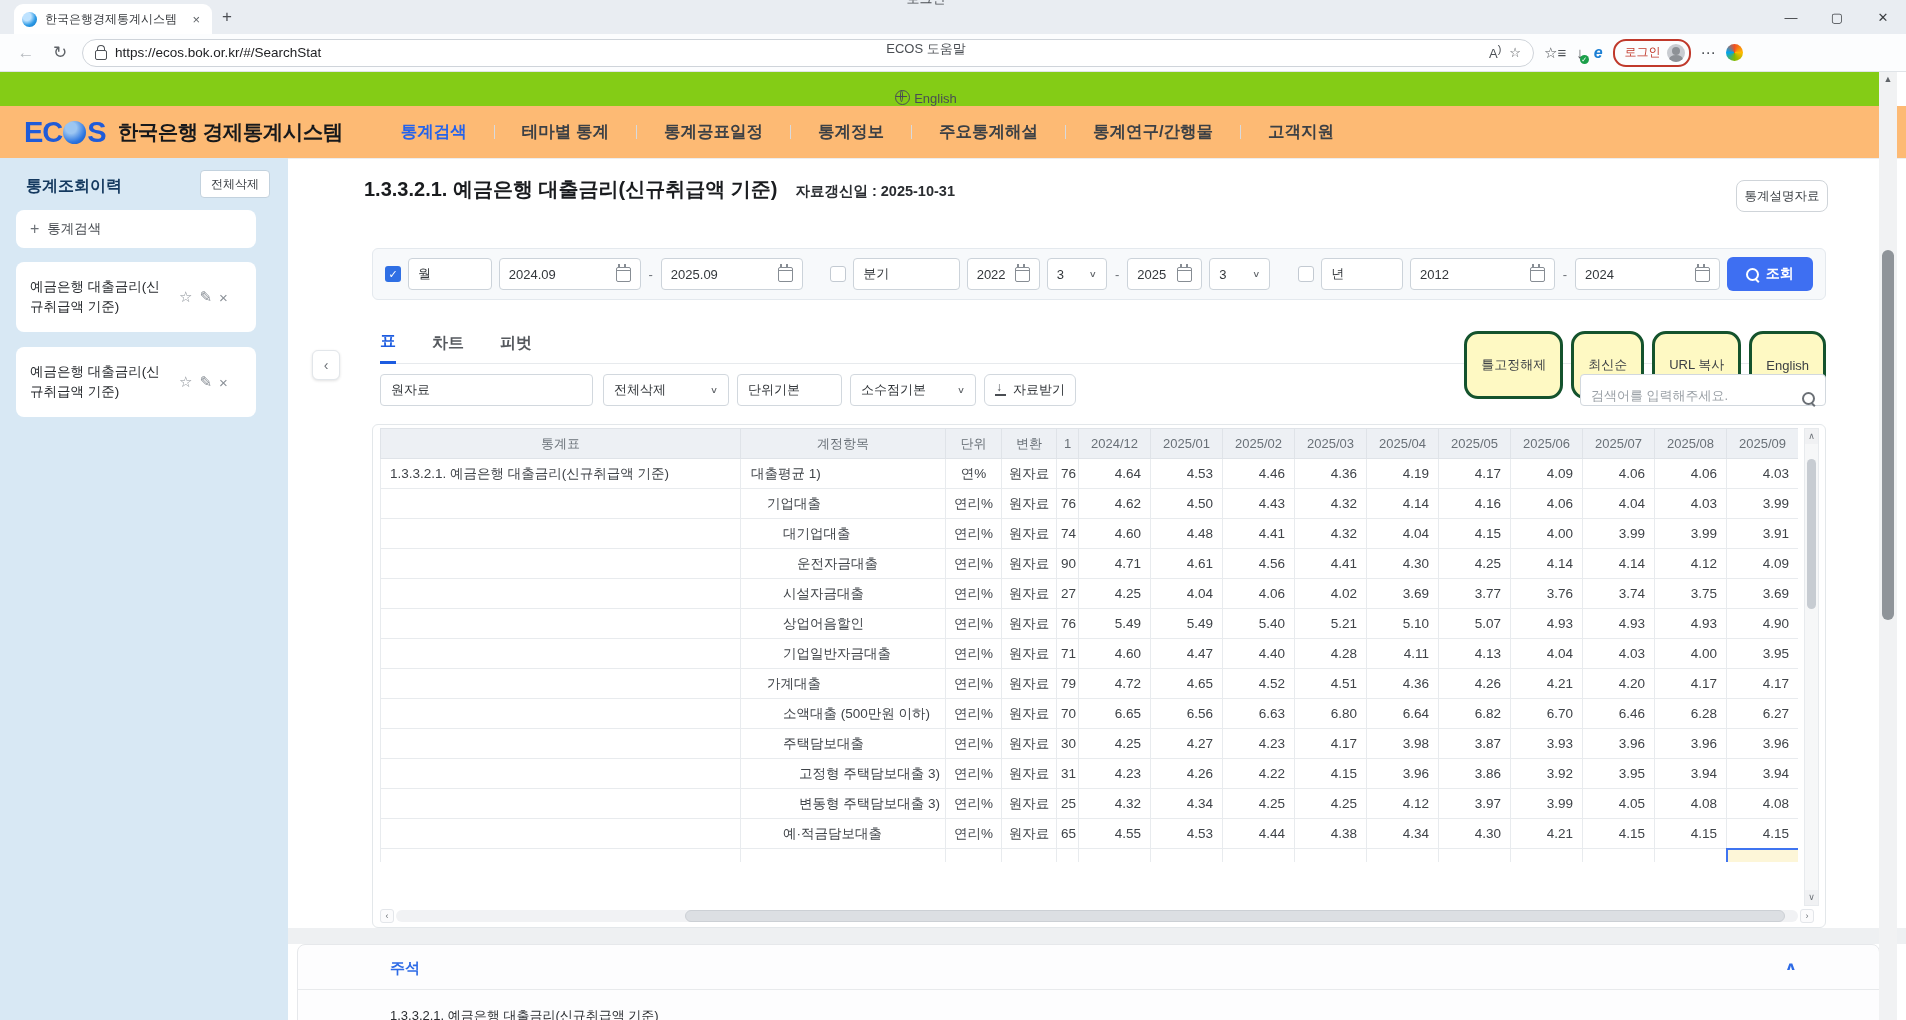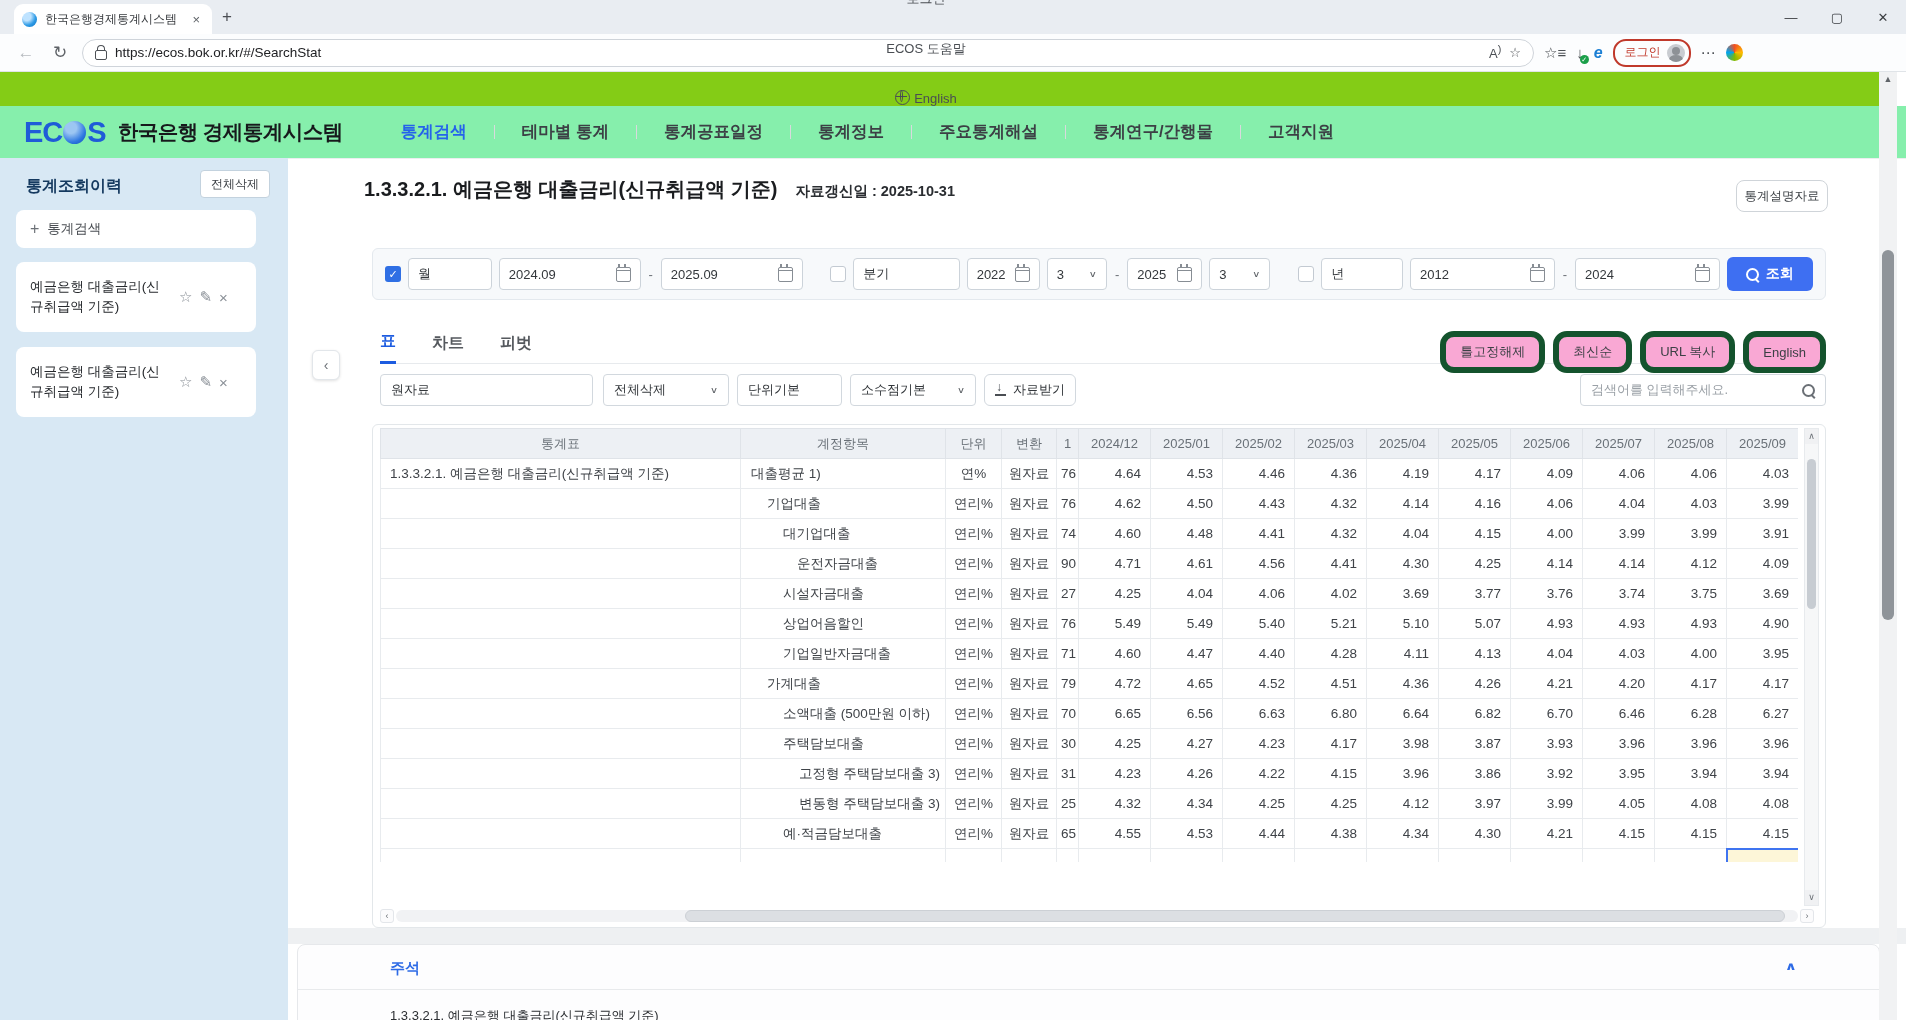--- a/index.html
+++ b/index.html
@@ -34,21 +34,21 @@
   .avatar::after{content:"";position:absolute;left:2px;top:11px;width:14px;height:9px;border-radius:50%;background:#8d9196;}
   .copilot{width:17px;height:17px;border-radius:50%;background:conic-gradient(#f25022,#ffb900,#7fba00,#00a4ef,#f25022);}
 
   
   .utilbar{left:0;top:72px;width:1892px;height:34px;background:#84cc16;display:flex;align-items:center;justify-content:flex-end;padding-right:40px;box-sizing:border-box;gap:16px;flex-direction:column;}
   .utilbar a{font-size:13px;color:#4a4e53;text-decoration:none;}
   .usep{width:1px;height:12px;background:#d6d9dc;}
   .globe{display:inline-block;width:13px;height:13px;border:1.3px solid #4a4e53;border-radius:50%;position:relative;vertical-align:-2px;margin-right:4px;}
   .globe::before{content:"";position:absolute;left:0;top:4.5px;width:11px;height:1.2px;background:#4a4e53;}
   .globe::after{content:"";position:absolute;left:3.5px;top:-1px;width:3px;height:12px;border:1.2px solid #4a4e53;border-radius:50%;box-sizing:border-box;}
-  .siteheader{left:0;top:106px;width:1906px;height:52px;background:#86efac;border-bottom:1px solid #eceef0;display:flex;align-items:center;}
+  .siteheader{left:0;top:106px;width:1906px;height:52px;background:#fdba74;border-bottom:1px solid #eceef0;display:flex;align-items:center;}
   .logo{display:flex;align-items:center;margin-left:24px;}
   .logo .ec,.logo .s{font-size:29px;font-weight:800;color:#1f5bd8;letter-spacing:-1px;}
   .logo .orb{width:23px;height:23px;border-radius:50%;margin:0 1px;background:radial-gradient(circle at 35% 30%,#9cc6f2 0 25%,#2e77e0 65%,#0f4bb5 100%);}
   .brand{font-size:20.5px;font-weight:800;color:#17191c;margin-left:12px;letter-spacing:-0.5px;}
   .mainnav{display:flex;align-items:center;margin-left:58px;gap:27px;}
   .mainnav .nav-item{font-size:16.5px;font-weight:700;color:#3c4045;}
   .mainnav .nav-item.active{color:#2563eb;}
   .vsep{width:1px;height:14px;background:#d8dadd;}
 
   
@@ -84,21 +84,21 @@
   .go-btn{margin-left:auto;width:88px;height:34px;background:#3e6ff2;border-radius:6px;color:#fff;font-size:14px;font-weight:700;display:flex;align-items:center;justify-content:center;gap:7px;}
   .mag{width:9px;height:9px;border:2px solid #fff;border-radius:50%;position:relative;flex:0 0 auto;}
   .mag::after{content:"";position:absolute;left:8px;top:8px;width:5px;height:2px;background:#fff;transform:rotate(45deg);transform-origin:0 0;}
   .mag.gray{border-color:#6b7076;}
   .mag.gray::after{background:#6b7076;}
 
   .tabsline{left:380px;top:330px;width:1446px;height:33px;border-bottom:1px solid #e7eaed;display:flex;align-items:flex-end;gap:36px;}
   .vtab{font-size:16px;font-weight:700;color:#55595e;padding-bottom:9px;}
   .vtab.active{color:#1d5ce0;border-bottom:3px solid #1d5ce0;margin-bottom:-1px;}
   .viewbtns{left:0;top:331px;width:1826px;display:flex;justify-content:flex-end;gap:8px;}
-  .vbtn{height:30px;padding:0 14px;background:#f9a8d4;border:6px solid #14532d;border-radius:14px;font-size:13px;color:#3c4045;display:flex;align-items:center;}
+  .vbtn{height:30px;padding:16px 14px;background:#fef9c3;border:3px solid #14532d;border-radius:14px;font-size:13px;color:#3c4045;display:flex;align-items:center;}
 
   .ctl-row{left:380px;top:374px;width:1446px;height:34px;position:absolute;}
   .ctl{position:absolute;top:0;height:32px;border:1px solid #d2d8de;border-radius:4px;background:#fff;display:flex;align-items:center;padding:0 10px;box-sizing:border-box;font-size:13px;color:#33373b;}
   .dlic{width:11px;height:11px;position:relative;margin-right:7px;}
   .dlic::before{content:"↓";position:absolute;left:1px;top:-5px;font-size:12px;color:#4a4e53;}
   .dlic::after{content:"";position:absolute;left:0;bottom:0;width:11px;height:1.6px;background:#4a4e53;}
 
   
   .tablecard{left:372px;top:424px;width:1454px;height:504px;border:1px solid #e3e7ea;border-radius:6px;box-sizing:border-box;background:#fff;}
   .twrap{position:absolute;left:7px;top:3px;width:1418px;height:478px;overflow:hidden;}
@@ -311,21 +311,21 @@
         <span>단위기본</span>
       </span>
     <span class="ctl" style="left:470px;width:126px;justify-content:space-between;">
         <span>소수점기본</span>
         <span class="chev">∨</span>
       </span>
     <span class="ctl" style="left:604px;width:92px;border-radius:6px;">
         <span class="dlic"></span>
         <span>자료받기</span>
       </span>
-    <span class="ctl" style="left:1200px;width:246px;justify-content:space-between;color:#9aa0a6;">
+    <span class="ctl" style="left:1200px;width:246px;justify-content:space-between;color:#9aa0a6;align-items:flex-end;">
         <span>검색어를 입력해주세요.</span>
         <span class="mag gray"></span>
       </span>
   </div>
 
   <div class="abs tablecard">
     <div class="twrap">
       <table id="stat-table">
           <colgroup>
             <col style="width: 360px;">

